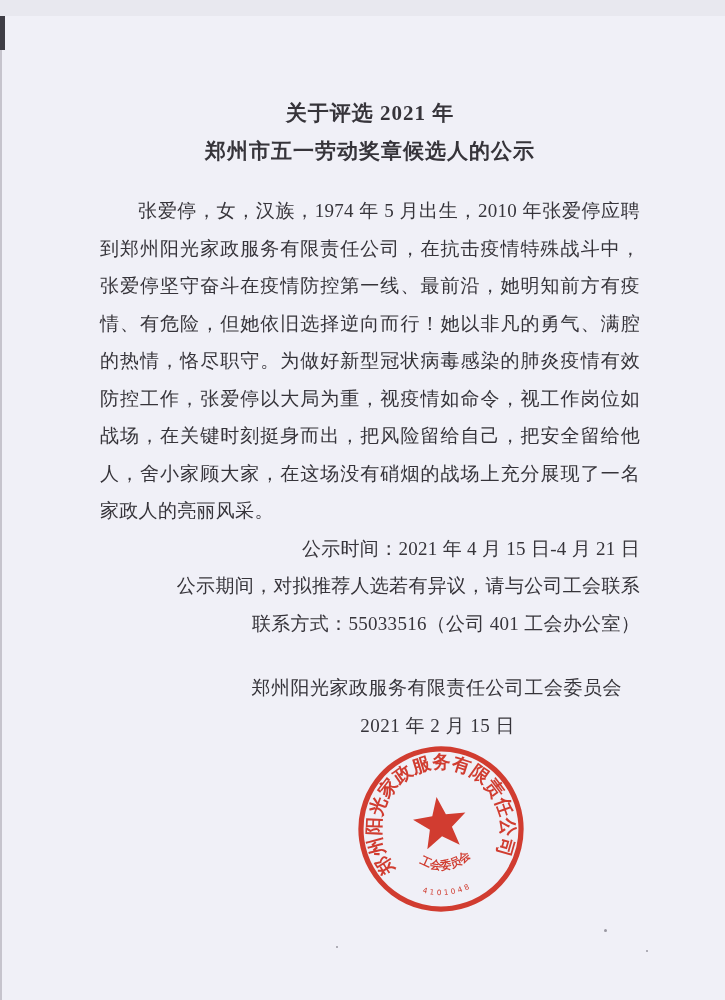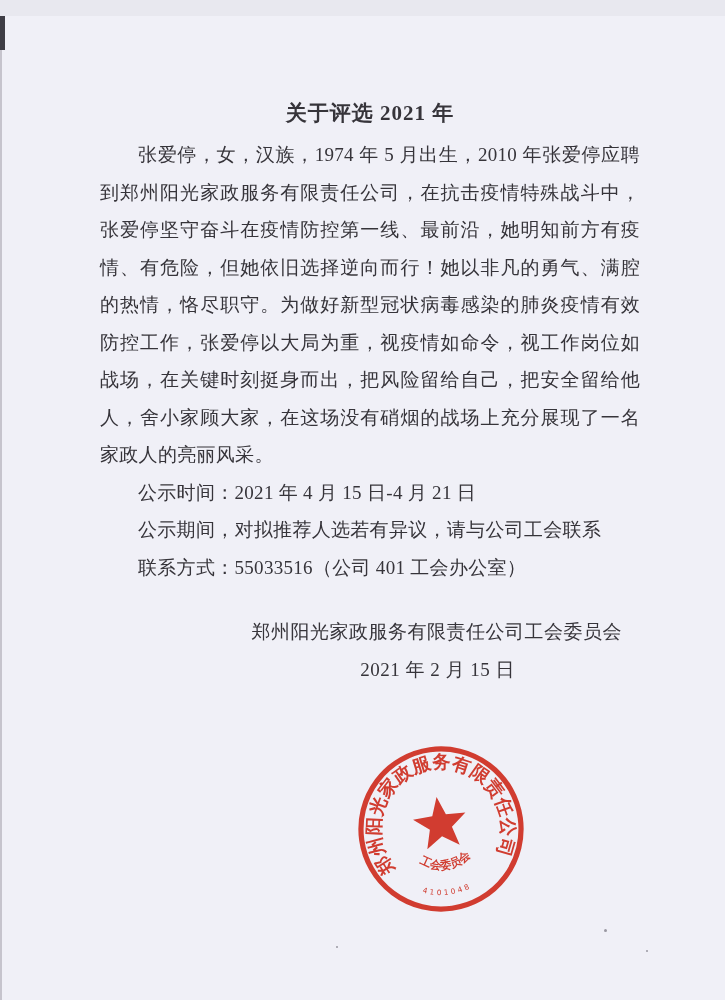--- a/index.html
+++ b/index.html
@@ -37,20 +37,21 @@
     text-indent: 2em;
     margin: 0;
     letter-spacing: 0.3px;
   }
   p.info-line {
     font-size: 19px;
     line-height: 37.5px;
     text-indent: 2em;
     margin: 0;
     letter-spacing: 0.3px;
+    text-align: right;
   }
   p.signature {
     font-size: 19px;
     line-height: 37.5px;
     margin: 27px 0 0 0;
     text-align: right;
     padding-right: 18px;
     letter-spacing: 0.5px;
   }
   p.doc-date {
@@ -115,20 +116,21 @@
 </style>
 </head>
 <body>
 
 <div class="page">
   <div class="edge-left"></div>
   <div class="corner-mark"></div>
 
   <div class="content">
     <h1 class="title">关于评选 2021 年</h1>
+    <h1 class="title second">郑州市五一劳动奖章候选人的公示</h1>
 
     <p class="body-para">张爱停，女，汉族，1974 年 5 月出生，2010 年张爱停应聘到郑州阳光家政服务有限责任公司，在抗击疫情特殊战斗中，张爱停坚守奋斗在疫情防控第一线、最前沿，她明知前方有疫情、有危险，但她依旧选择逆向而行！她以非凡的勇气、满腔的热情，恪尽职守。为做好新型冠状病毒感染的肺炎疫情有效防控工作，张爱停以大局为重，视疫情如命令，视工作岗位如战场，在关键时刻挺身而出，把风险留给自己，把安全留给他人，舍小家顾大家，在这场没有硝烟的战场上充分展现了一名家政人的亮丽风采。</p>
 
     <p class="info-line">公示时间：2021 年 4 月 15 日-4 月 21 日</p>
     <p class="info-line">公示期间，对拟推荐人选若有异议，请与公司工会联系</p>
     <p class="info-line">联系方式：55033516（公司 401 工会办公室）</p>
 
     <p class="signature">郑州阳光家政服务有限责任公司工会委员会</p>
     <p class="doc-date">2021 年 2 月 15 日</p>
   </div>

